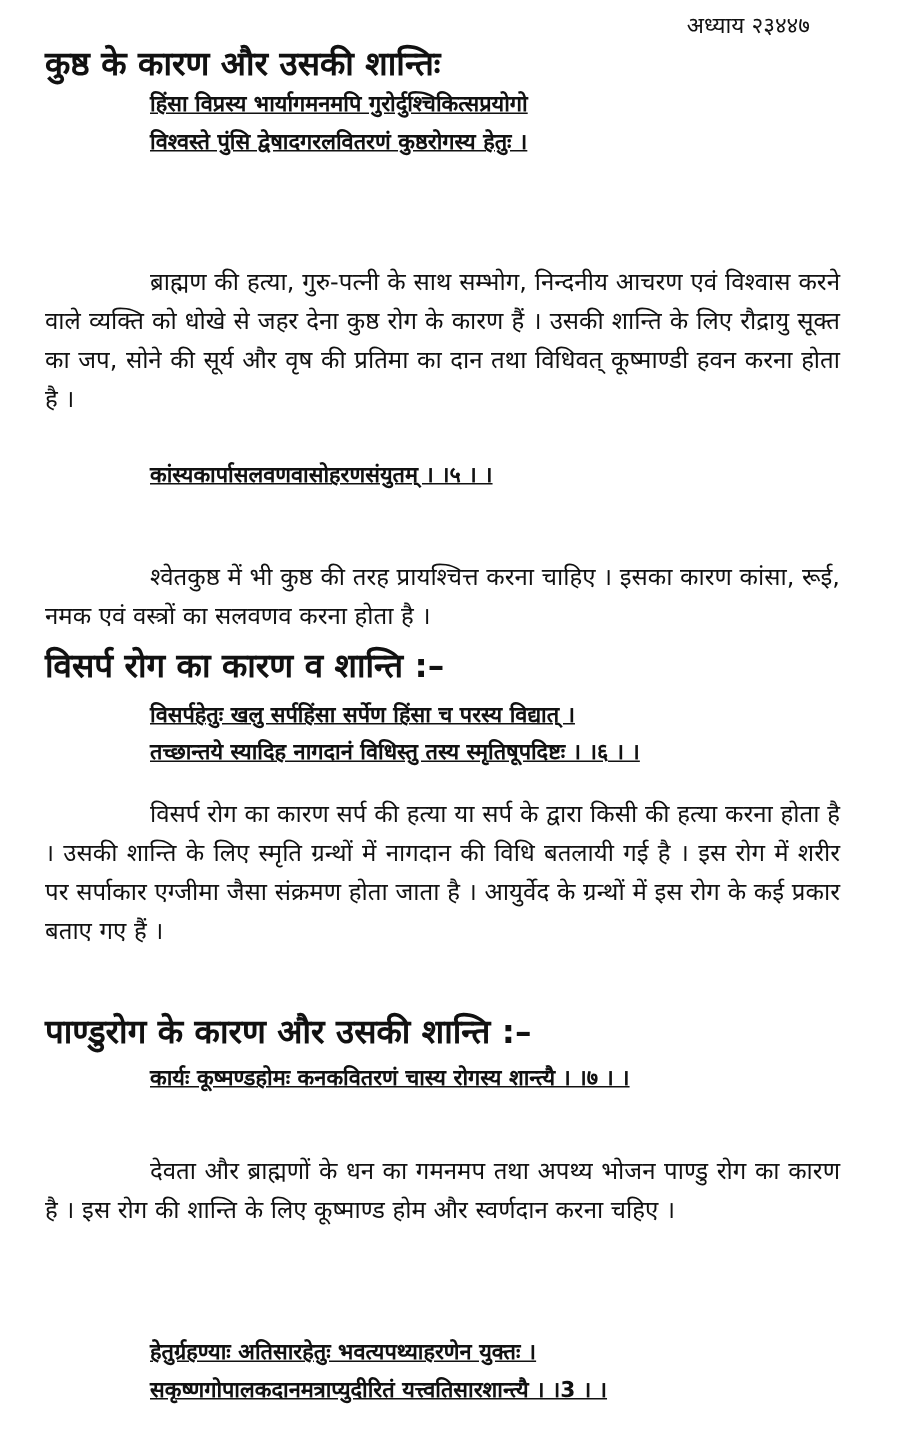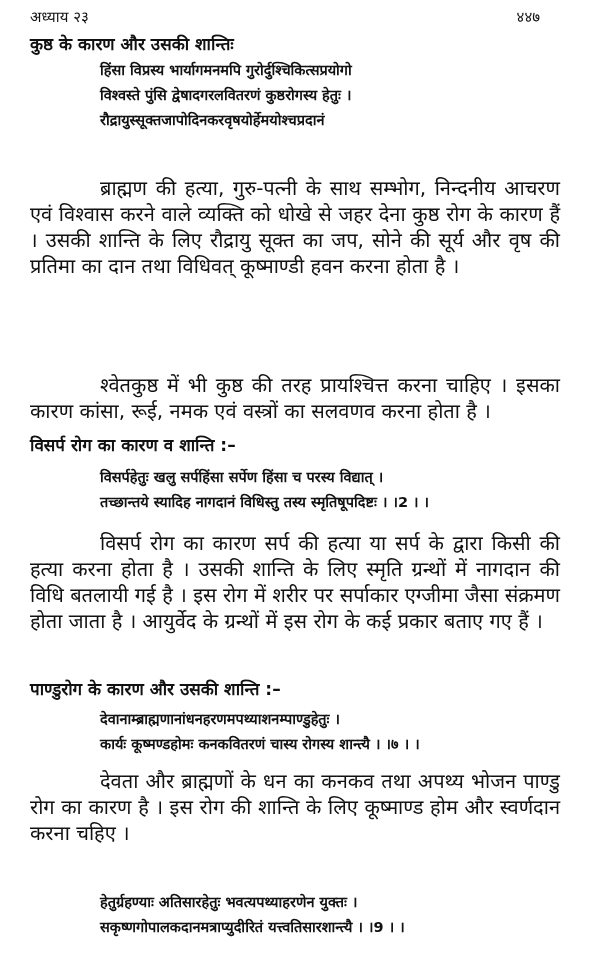--- a/index.html
+++ b/index.html
@@ -4,69 +4,68 @@
 <style>
   html, body { margin: 0; padding: 0; }
   body {
     width: 600px; height: 956px; background: #ffffff; color: #111;
     font-family: "DejaVu Sans", "Liberation Sans", sans-serif;
     overflow: hidden; position: relative;
   }
   .page { position: absolute; left: 0; top: 0; width: 600px; height: 956px; }
   .header {
     position: absolute; top: 6px; left: 30px; right: 60px;
-    display: flex; justify-content: space-between;
+    display: flex; justify-content: flex-end;
     font-size: 15px; line-height: 22px;
   }
   .heading {
-    position: absolute; left: 30px; font-weight: bold; font-size: 17px; line-height: 24px;
+    position: absolute; left: 30px; font-weight: bold; font-size: 22px; line-height: 24px;
   }
   .verse {
     position: absolute; left: 100px; right: 40px;
     font-weight: bold; font-size: 14.5px; line-height: 25px;
   }
-  .verse div { white-space: nowrap; }
+  .verse div { white-space: nowrap; text-decoration: underline; }
   .para {
     position: absolute; left: 30px; width: 530px;
-    font-size: 20px; line-height: 26px; text-align: justify;
+    font-size: 16px; line-height: 26px; text-align: justify;
     text-indent: 70px;
   }
 </style>
 </head>
 <body>
 
 <div class="page">
   <div class="header">
     <span>अध्याय २३</span>
     <span>४४७</span>
   </div>
 
   <div class="heading" style="top:32px">कुष्ठ के कारण और उसकी शान्तिः</div>
   <div class="verse" style="top:58px">
     <div>हिंसा विप्रस्य भार्यागमनमपि गुरोर्दुश्चिकित्सप्रयोगो</div>
     <div>विश्वस्ते पुंसि द्वेषादगरलवितरणं कुष्ठरोगस्य हेतुः ।</div>
-    <div>रौद्रायुस्सूक्तजापोदिनकरवृषयोर्हेमयोश्चप्रदानं</div>
   </div>
   <div class="para" style="top:175px">ब्राह्मण की हत्या, गुरु-पत्नी के साथ सम्भोग, निन्दनीय आचरण एवं विश्वास करने वाले व्यक्ति को धोखे से जहर देना कुष्ठ रोग के कारण हैं । उसकी शान्ति के लिए रौद्रायु सूक्त का जप, सोने की सूर्य और वृष की प्रतिमा का दान तथा विधिवत् कूष्माण्डी हवन करना होता है ।</div>
 
   <div class="verse" style="top:305px">
+    <div>कांस्यकार्पासलवणवासोहरणसंयुतम् । ।५ । ।</div>
   </div>
   <div class="para" style="top:372px">श्वेतकुष्ठ में भी कुष्ठ की तरह प्रायश्चित्त करना चाहिए । इसका कारण कांसा, रूई, नमक एवं वस्त्रों का सलवणव करना होता है ।</div>
 
   <div class="heading" style="top:433px">विसर्प रोग का कारण व शान्ति :–</div>
   <div class="verse" style="top:465px">
     <div>विसर्पहेतुः खलु सर्पहिंसा सर्पेण हिंसा च परस्य विद्यात् ।</div>
-    <div>तच्छान्तये स्यादिह नागदानं विधिस्तु तस्य स्मृतिषूपदिष्टः । ।2 । ।</div>
+    <div>तच्छान्तये स्यादिह नागदानं विधिस्तु तस्य स्मृतिषूपदिष्टः । ।६ । ।</div>
   </div>
   <div class="para" style="top:530px">विसर्प रोग का कारण सर्प की हत्या या सर्प के द्वारा किसी की हत्या करना होता है । उसकी शान्ति के लिए स्मृति ग्रन्थों में नागदान की विधि बतलायी गई है । इस रोग में शरीर पर सर्पाकार एग्जीमा जैसा संक्रमण होता जाता है । आयुर्वेद के ग्रन्थों में इस रोग के कई प्रकार बताए गए हैं ।</div>
 
   <div class="heading" style="top:677px">पाण्डुरोग के कारण और उसकी शान्ति :–</div>
   <div class="verse" style="top:707px">
-    <div>देवानाम्ब्राह्मणानांधनहरणमपथ्याशनम्पाण्डुहेतुः ।</div>
     <div>कार्यः कूष्मण्डहोमः कनकवितरणं चास्य रोगस्य शान्त्यै । ।७ । ।</div>
   </div>
-  <div class="para" style="top:768px">देवता और ब्राह्मणों के धन का कनकव तथा अपथ्य भोजन पाण्डु रोग का कारण है । इस रोग की शान्ति के लिए कूष्माण्ड होम और स्वर्णदान करना चहिए ।</div>
+  <div class="para" style="top:768px">देवता और ब्राह्मणों के धन का गमनमप तथा अपथ्य भोजन पाण्डु रोग का कारण है । इस रोग की शान्ति के लिए कूष्माण्ड होम और स्वर्णदान करना चहिए ।</div>
 
   <div class="verse" style="top:890px">
     <div>हेतुर्ग्रहण्याः अतिसारहेतुः भवत्यपथ्याहरणेन युक्तः ।</div>
-    <div>सकृष्णगोपालकदानमत्राप्युदीरितं यत्त्वतिसारशान्त्यै । ।9 । ।</div>
+    <div>सकृष्णगोपालकदानमत्राप्युदीरितं यत्त्वतिसारशान्त्यै । ।3 । ।</div>
   </div>
 </div>
 
 </body></html>

